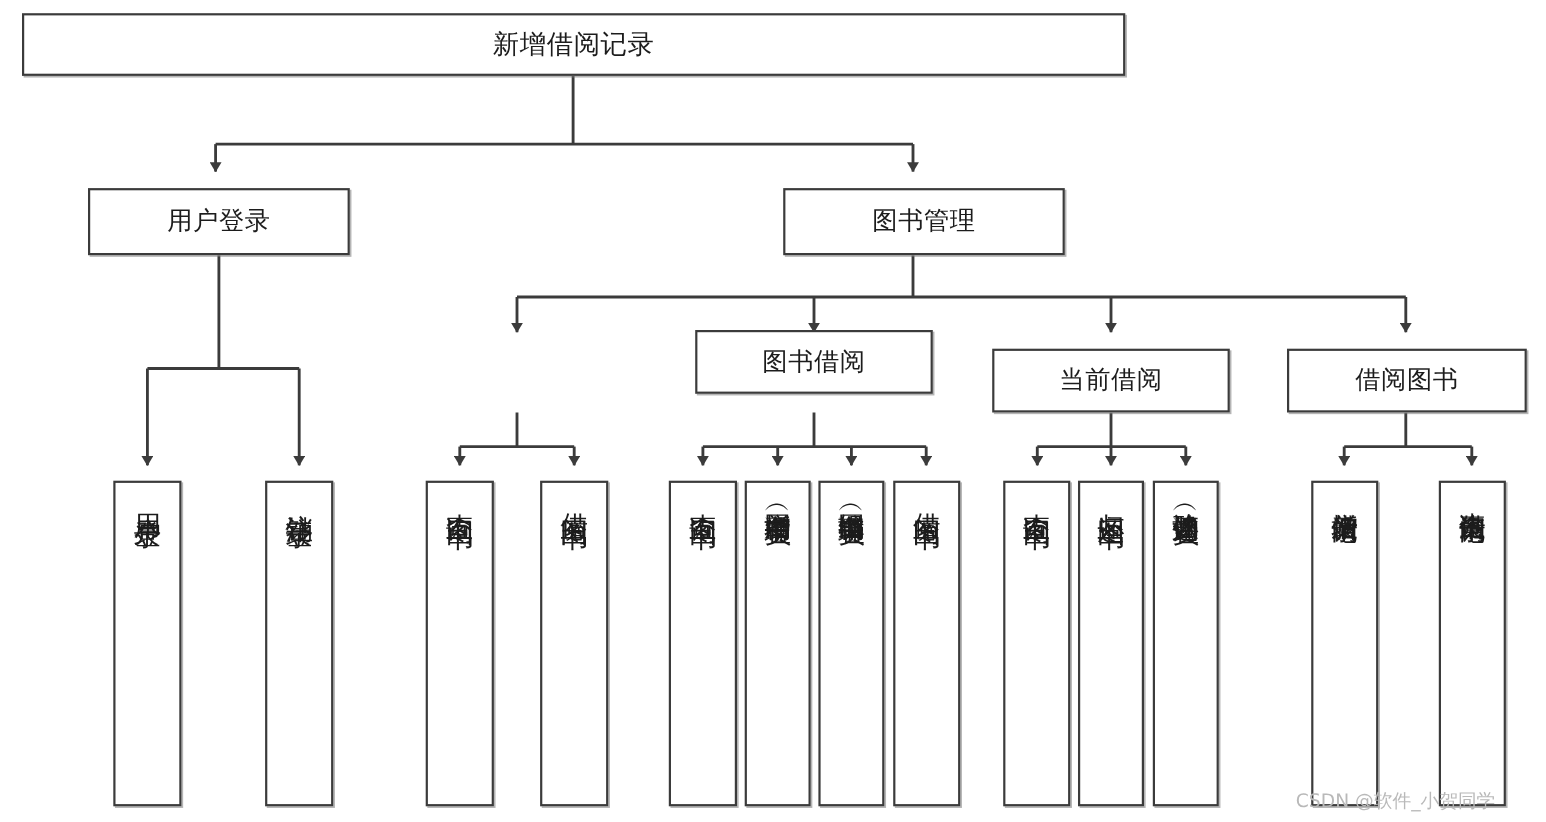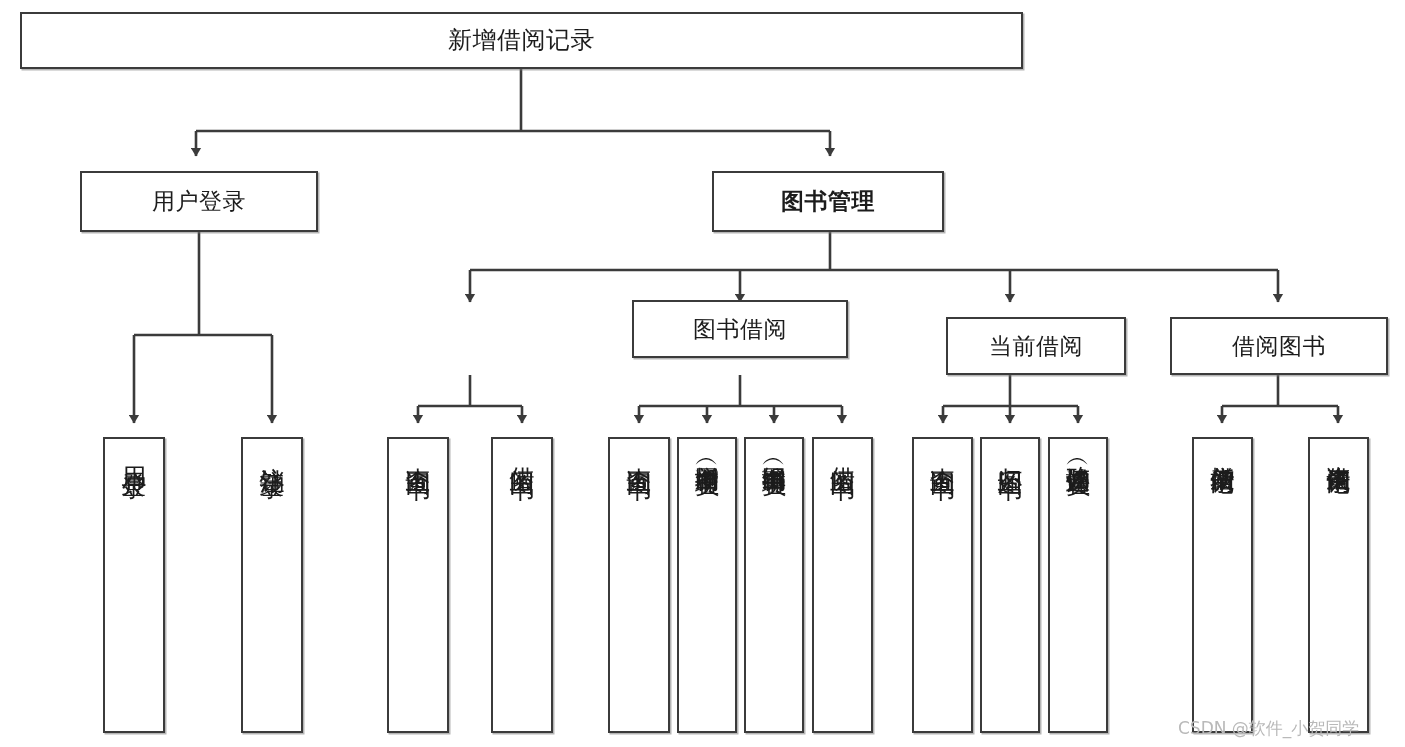--- a/index.html
+++ b/index.html
@@ -135,28 +135,28 @@
     </g>
   </svg>
 
   <div class="node h root" style="left:20px; top:12px; width:1003px; height:57px;">
     <span class="label">新增借阅记录</span>
   </div>
 
   <div class="node h" style="left:80px; top:171px; width:238px; height:61px;">
     <span class="label">用户登录</span>
   </div>
-  <div class="node h" style="left:712px; top:171px; width:232px; height:61px;font-weight:bold;">
+  <div class="node h" style="left:712px; top:171px; width:256px; height:61px;">
     <span class="label">图书管理</span>
   </div>
 
   <div class="node h" style="left:632px; top:300px; width:216px; height:58px;">
     <span class="label">图书借阅</span>
   </div>
-  <div class="node h" style="left:902px; top:317px; width:180px; height:58px;margin-left:44px;">
+  <div class="node h" style="left:902px; top:317px; width:216px; height:58px;">
     <span class="label">当前借阅</span>
   </div>
   <div class="node h" style="left:1170px; top:317px; width:218px; height:58px;">
     <span class="label">借阅图书</span>
   </div>
 
   <div class="node v" style="left:103px; top:437px; width:62px; height:296px;">
     <span class="label">用户登录</span>
   </div>
   <div class="node v" style="left:241px; top:437px; width:62px; height:296px;">

